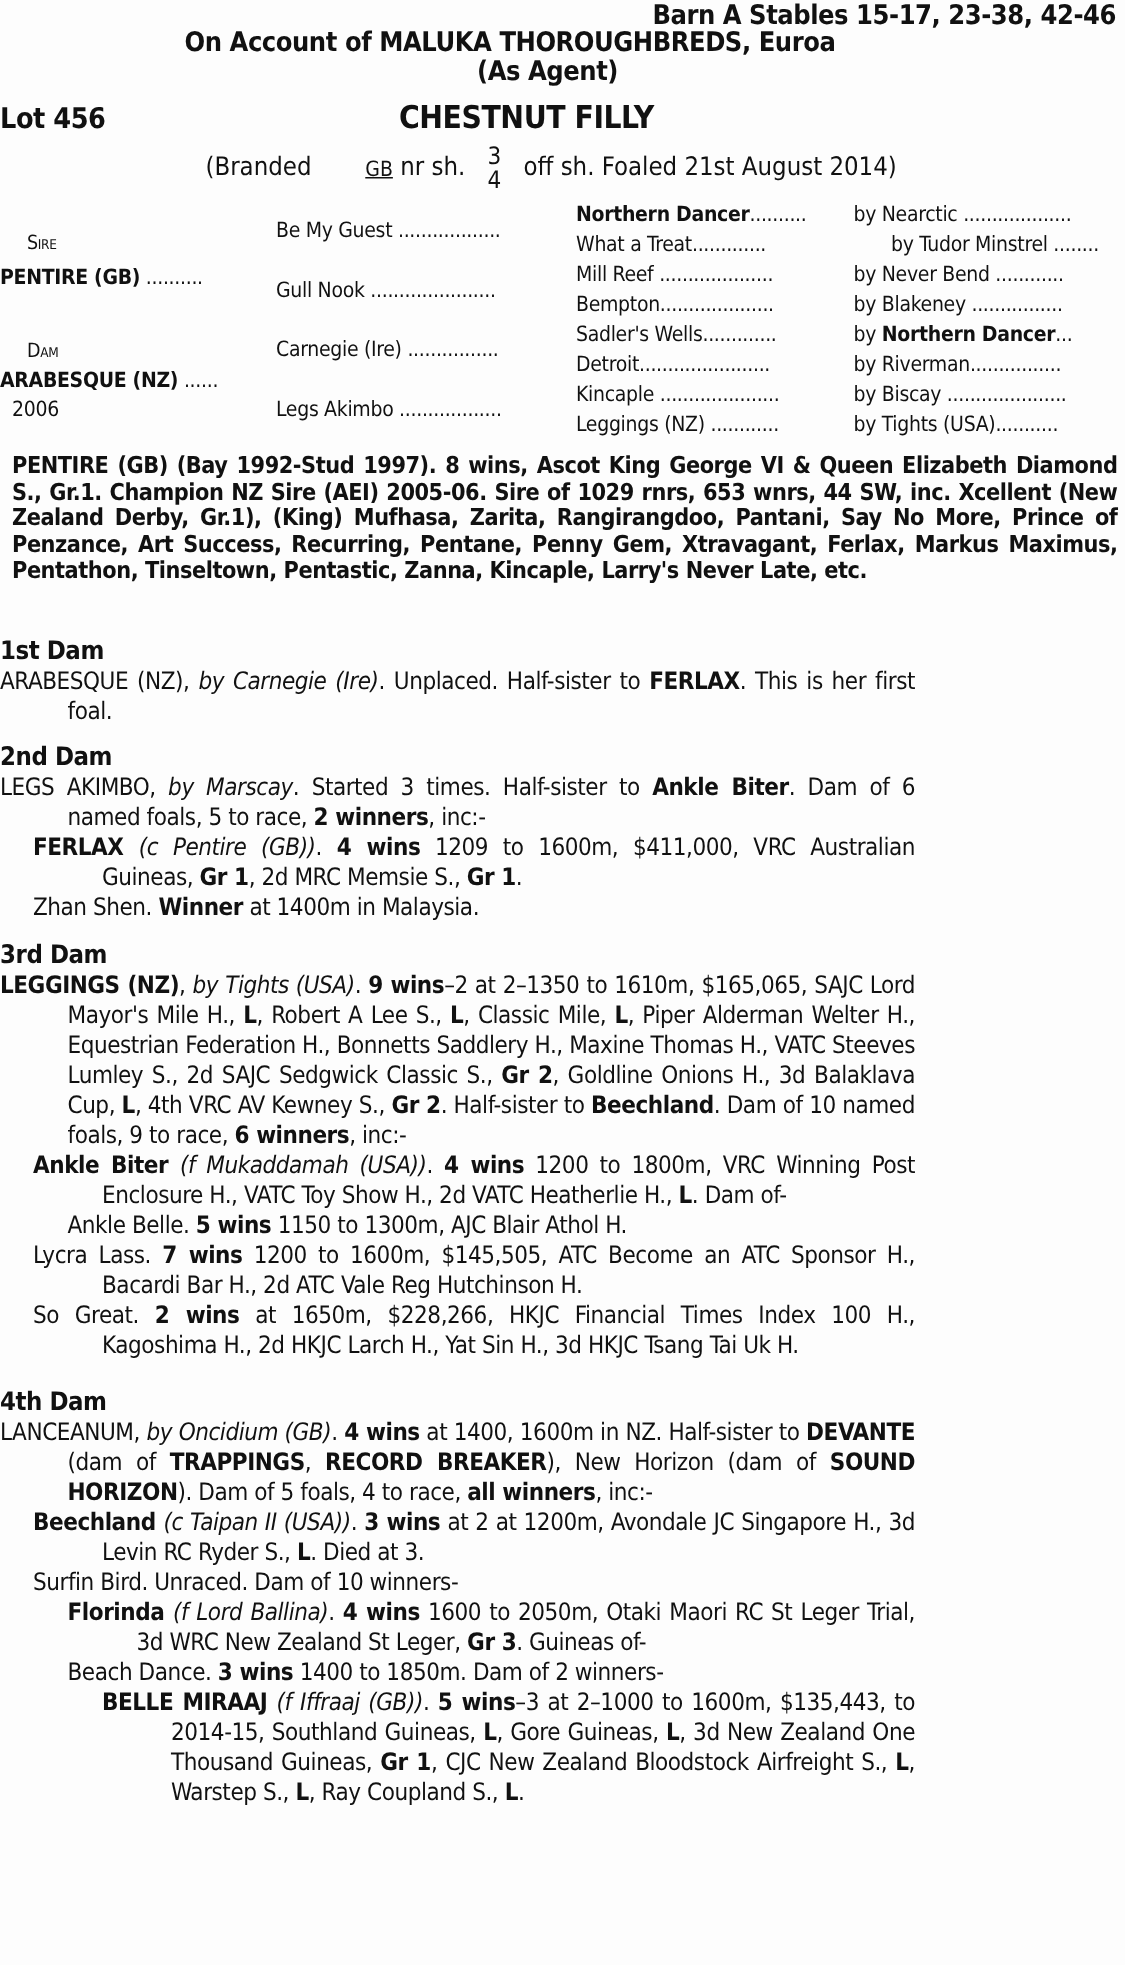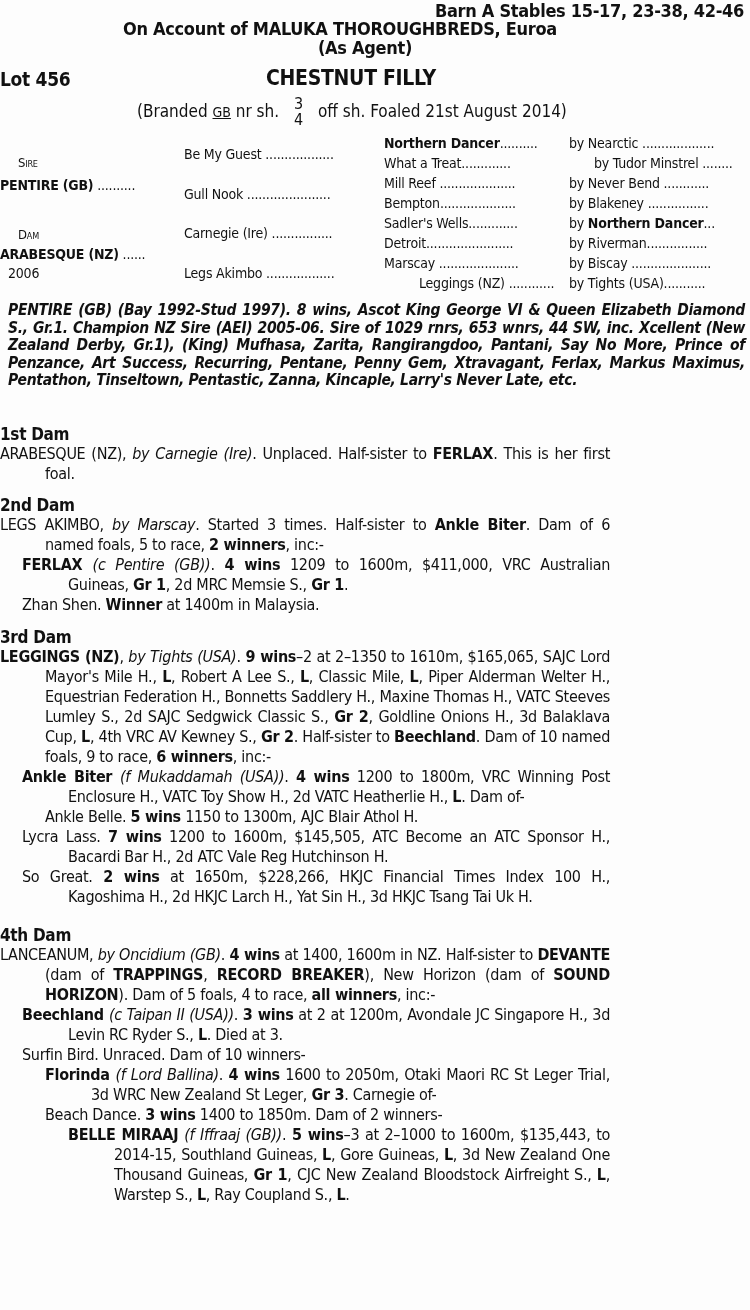--- a/index.html
+++ b/index.html
@@ -5,27 +5,27 @@
   html, body { margin:0; padding:0; background:#fdfdfd; }
   body { width:750px; height:1310px; overflow:hidden; position:relative;
          font-family:"DejaVu Sans Condensed","DejaVu Sans","Liberation Sans",sans-serif; color:#111; }
   .hdr { position:absolute; font-weight:bold; font-size:18px; letter-spacing:-0.3px; white-space:nowrap; }
   #barn { right:6px; top:0px; }
   #account { left:123px; top:18px; }
   #agent { left:318px; top:37px; }
   #lot { left:0; top:68px; font-size:19px; }
   #title { left:266px; top:66px; font-size:21px; }
   #brand { position:absolute; left:137px; top:96px; font-size:17px; white-space:nowrap; }
-  .gb { text-decoration:underline; font-size:14px; }
+  .gb { text-decoration:underline; font-size:14px;margin-left:31px; }
   .frac { display:inline-block; vertical-align:middle; text-align:center; line-height:16px; font-size:16px; margin:0 10px; }
   .ped { position:absolute; font-size:14px; white-space:nowrap; letter-spacing:-0.2px; }
   .sc { font-variant:small-caps; font-size:13px; }
   .b { font-weight:bold; }
   .i { font-style:italic; }
-  .summary { position:absolute; left:8px; top:302px; width:737px; font-weight:bold; font-style:italic;
+  .summary { position:absolute; left:8px; top:302px; width:737px; font-weight:bold; 
              font-size:15.5px; line-height:17.5px; text-align:justify; letter-spacing:-0.3px; }
   .sec { position:absolute; left:0; width:610px; font-size:16px; line-height:20px; letter-spacing:-0.3px; }
   .sec h3 { margin:0; font-size:17px; font-weight:bold; line-height:20px; }
   .p { text-align:justify; text-align-last:left; }
   .l0 { padding-left:45px; text-indent:-45px; }
   .l1 { padding-left:68px; text-indent:-46px; }
   .l1b { padding-left:68px; text-indent:-23px; }
   .l2 { padding-left:91px; text-indent:-46px; }
   .l3 { padding-left:114px; text-indent:-46px; }
 </style>
@@ -63,23 +63,23 @@
   <div class="ped" style="left:384px;top:155px;">What a Treat.............</div>
   <div class="ped" style="left:594px;top:155px;">by Tudor Minstrel ........</div>
   <div class="ped" style="left:384px;top:175px;">Mill Reef ....................</div>
   <div class="ped" style="left:569px;top:175px;">by Never Bend ............</div>
   <div class="ped" style="left:384px;top:195px;">Bempton....................</div>
   <div class="ped" style="left:569px;top:195px;">by Blakeney ................</div>
   <div class="ped" style="left:384px;top:215px;">Sadler's Wells.............</div>
   <div class="ped" style="left:569px;top:215px;"><span>by </span><span class="b">Northern Dancer</span><span>...</span></div>
   <div class="ped" style="left:384px;top:235px;">Detroit.......................</div>
   <div class="ped" style="left:569px;top:235px;">by Riverman................</div>
-  <div class="ped" style="left:384px;top:255px;">Marscay .....................</div>
+  <div class="ped" style="left:384px;top:255px;">Kincaple .....................</div>
   <div class="ped" style="left:569px;top:255px;">by Biscay .....................</div>
-  <div class="ped" style="left:384px;top:275px;margin-left:35px;">Leggings (NZ) ............</div>
+  <div class="ped" style="left:384px;top:275px;">Leggings (NZ) ............</div>
   <div class="ped" style="left:569px;top:275px;">by Tights (USA)...........</div>
 </div>
 
 <div class="summary">PENTIRE (GB) (Bay 1992-Stud 1997). 8 wins, Ascot King George VI &amp; Queen Elizabeth Diamond S., Gr.1. Champion NZ Sire (AEI) 2005-06. Sire of 1029 rnrs, 653 wnrs, 44 SW, inc. Xcellent (New Zealand Derby, Gr.1), (King) Mufhasa, Zarita, Rangirangdoo, Pantani, Say No More, Prince of Penzance, Art Success, Recurring, Pentane, Penny Gem, Xtravagant, Ferlax, Markus Maximus, Pentathon, Tinseltown, Pentastic, Zanna, Kincaple, Larry's Never Late, etc.</div>
 
 <div class="sec" style="top:424px;">
     <h3>1st Dam</h3>
     <div class="p l0"><span>ARABESQUE (NZ), </span><span class="i">by Carnegie (Ire)</span><span>. Unplaced. Half-sister to </span><span class="b">FERLAX</span><span>. This is her first foal.</span></div>
   </div>
 <div class="sec" style="top:495px;">
@@ -94,16 +94,16 @@
     <div class="p l1"><span class="b">Ankle Biter </span><span class="i">(f Mukaddamah (USA))</span><span>. </span><span class="b">4 wins</span><span> 1200 to 1800m, VRC Winning Post Enclosure H., VATC Toy Show H., 2d VATC Heatherlie H., </span><span class="b">L</span><span>. Dam of-</span></div>
     <div class="p l1b"><span>Ankle Belle. </span><span class="b">5 wins</span><span> 1150 to 1300m, AJC Blair Athol H.</span></div>
     <div class="p l1"><span>Lycra Lass. </span><span class="b">7 wins</span><span> 1200 to 1600m, $145,505, ATC Become an ATC Sponsor H., Bacardi Bar H., 2d ATC Vale Reg Hutchinson H.</span></div>
     <div class="p l1"><span>So Great. </span><span class="b">2 wins</span><span> at 1650m, $228,266, HKJC Financial Times Index 100 H., Kagoshima H., 2d HKJC Larch H., Yat Sin H., 3d HKJC Tsang Tai Uk H.</span></div>
   </div>
 <div class="sec" style="top:925px;">
     <h3>4th Dam</h3>
     <div class="p l0"><span>LANCEANUM, </span><span class="i">by Oncidium (GB)</span><span>. </span><span class="b">4 wins</span><span> at 1400, 1600m in NZ. Half-sister to </span><span class="b">DEVANTE</span><span> (dam of </span><span class="b">TRAPPINGS</span><span>, </span><span class="b">RECORD BREAKER</span><span>), New Horizon (dam of </span><span class="b">SOUND HORIZON</span><span>). Dam of 5 foals, 4 to race, </span><span class="b">all winners</span><span>, inc:-</span></div>
     <div class="p l1"><span class="b">Beechland </span><span class="i">(c Taipan II (USA))</span><span>. </span><span class="b">3 wins</span><span> at 2 at 1200m, Avondale JC Singapore H., 3d Levin RC Ryder S., </span><span class="b">L</span><span>. Died at 3.</span></div>
     <div class="p l1"><span>Surfin Bird. Unraced. Dam of 10 winners-</span></div>
-    <div class="p l2"><span class="b">Florinda </span><span class="i">(f Lord Ballina)</span><span>. </span><span class="b">4 wins</span><span> 1600 to 2050m, Otaki Maori RC St Leger Trial, 3d WRC New Zealand St Leger, </span><span class="b">Gr 3</span><span>. Carnegie of-</span></div>
+    <div class="p l2"><span class="b">Florinda </span><span class="i">(f Lord Ballina)</span><span>. </span><span class="b">4 wins</span><span> 1600 to 2050m, Otaki Maori RC St Leger Trial, 3d WRC New Zealand St Leger, </span><span class="b">Gr 3</span><span>. Guineas of-</span></div>
     <div class="p l2"><span>Beach Dance. </span><span class="b">3 wins</span><span> 1400 to 1850m. Dam of 2 winners-</span></div>
     <div class="p l3"><span class="b">BELLE MIRAAJ </span><span class="i">(f Iffraaj (GB))</span><span>. </span><span class="b">5 wins</span><span>–3 at 2–1000 to 1600m, $135,443, to 2014-15, Southland Guineas, </span><span class="b">L</span><span>, Gore Guineas, </span><span class="b">L</span><span>, 3d New Zealand One Thousand Guineas, </span><span class="b">Gr 1</span><span>, CJC New Zealand Bloodstock Airfreight S., </span><span class="b">L</span><span>, Warstep S., </span><span class="b">L</span><span>, Ray Coupland S., </span><span class="b">L</span><span>.</span></div>
   </div>
 
 </body></html>

